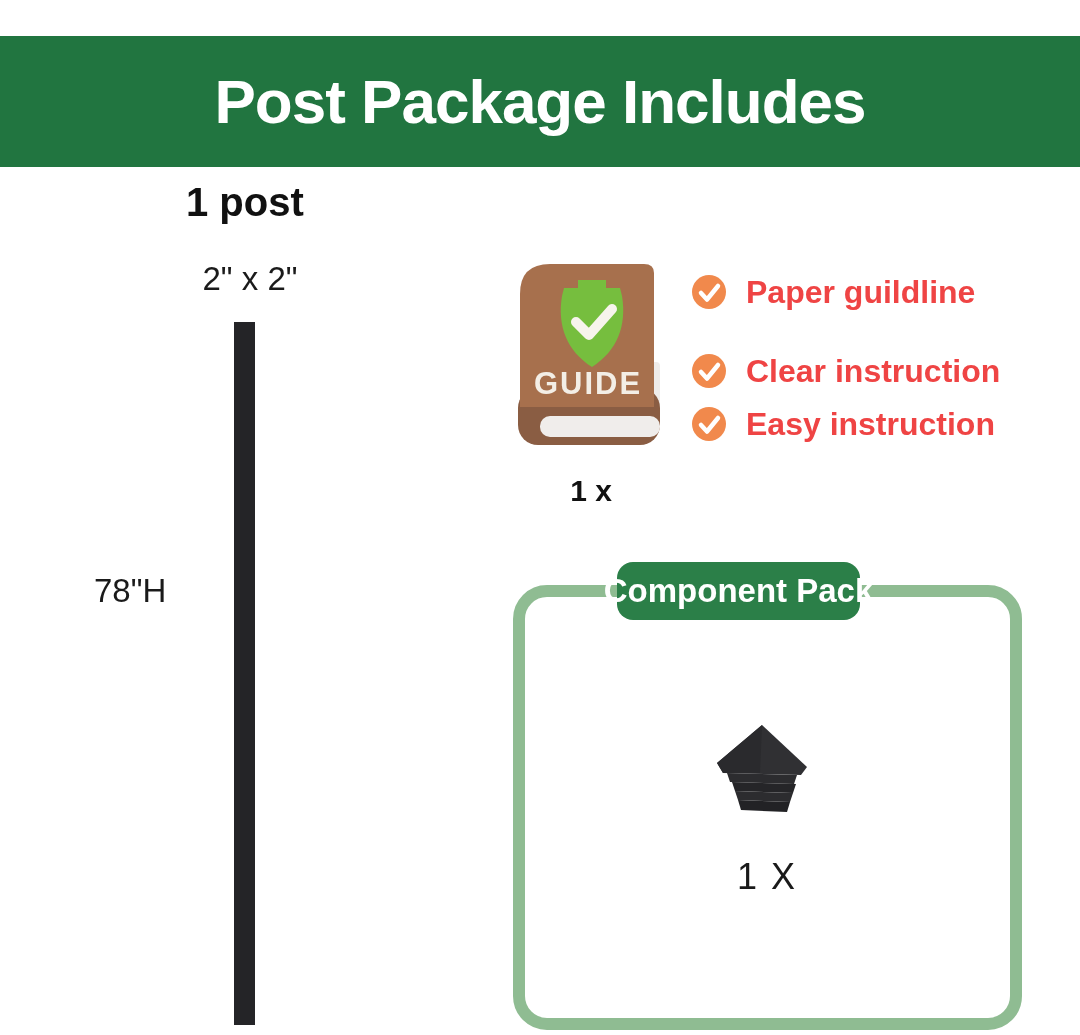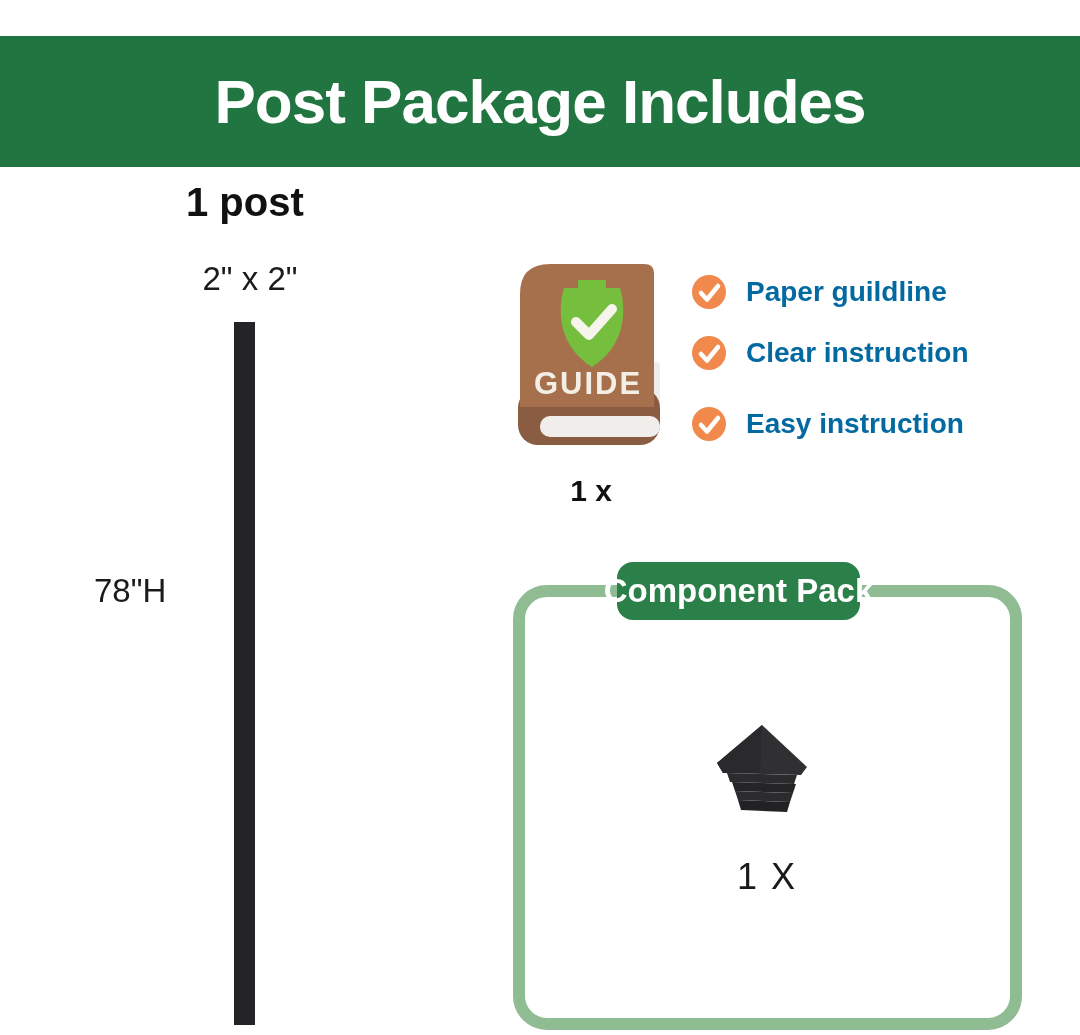--- a/index.html
+++ b/index.html
@@ -48,29 +48,29 @@
     left: 531px; top: 474px; width: 120px; text-align: center;
     font-size: 30px; font-weight: bold; color: #111111; white-space: nowrap;
   }
 
   
   .feature-row {
     left: 692px; height: 34px;
     display: flex; align-items: center; gap: 20px;
   }
   .feature-row.r1 { top: 275px; }
-  .feature-row.r2 { top: 336px; }
+  .feature-row.r2 { top: 354px; }
   .feature-row.r3 { top: 407px; }
   .check-circle {
     width: 34px; height: 34px; border-radius: 50%;
     background: #F1894C; flex: 0 0 auto;
     display: flex; align-items: center; justify-content: center;
   }
   .feature-label {
-    font-size: 28px; font-weight: bold; color: #0369a1; white-space: nowrap;
+    font-size: 32px; font-weight: bold; color: #ef4444; white-space: nowrap;
   }
 
   
   .component-pack-box {
     left: 513px; top: 585px; width: 509px; height: 445px;
     border: 12px solid #8FBC92; border-radius: 34px;
     box-sizing: border-box; background: #ffffff;
   }
   .component-pack-badge {
     left: 617px; top: 562px; width: 243px; height: 58px;

